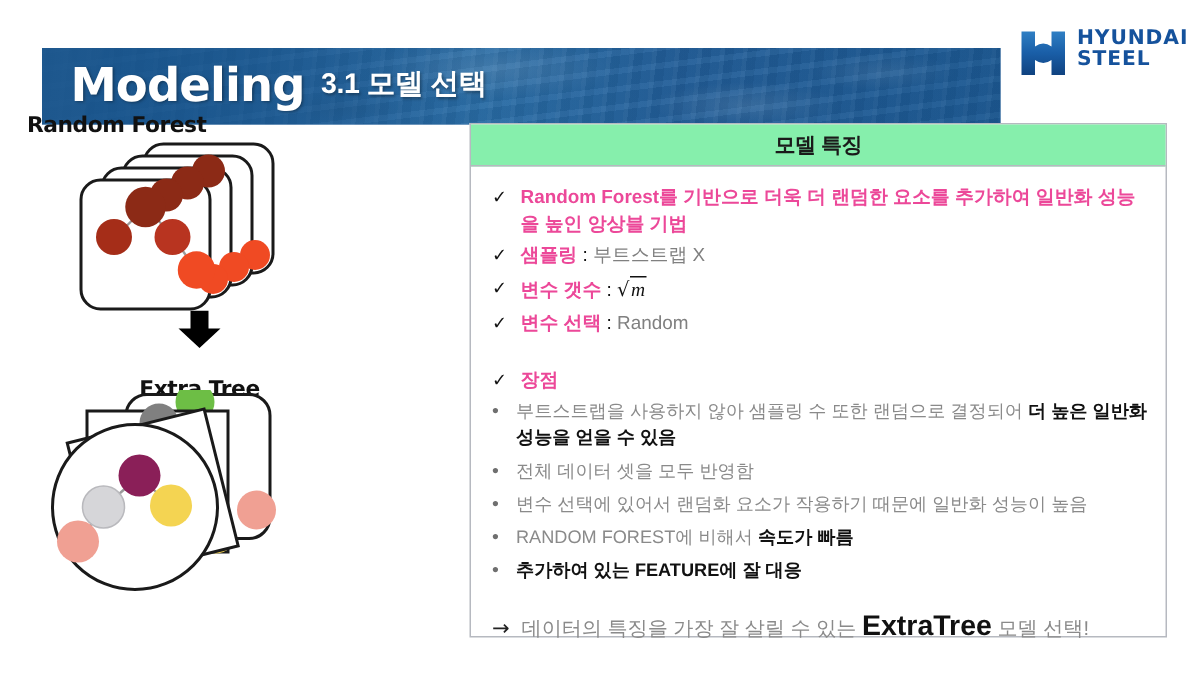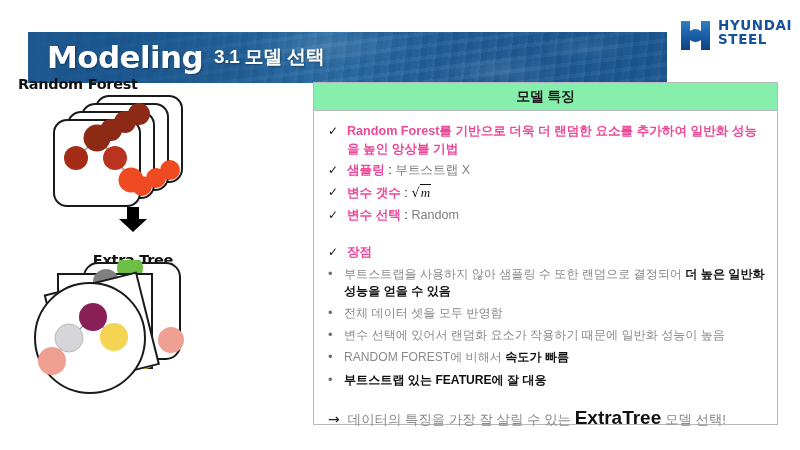--- a/index.html
+++ b/index.html
@@ -297,21 +297,21 @@
       <li class="dot-item">
         <span class="dot">•</span>
         <span class="dot-text"><span>변수 선택에 있어서 랜덤화 요소가 작용하기 때문에 일반화 성능이 높음</span><b></b></span>
       </li>
       <li class="dot-item">
         <span class="dot">•</span>
         <span class="dot-text"><span>RANDOM FOREST에 비해서 </span><b>속도가 빠름</b></span>
       </li>
       <li class="dot-item">
         <span class="dot">•</span>
-        <span class="dot-text"><span></span><b>부트스트랩 있는 FEATURE에 잘 대응</b></span>
+        <span class="dot-text"><span></span><b>추가하여 있는 FEATURE에 잘 대응</b></span>
       </li>
     </ul>
 
     <div id="conclusion">
       <span class="arrow">→</span>
       <span><span>데이터의 특징을 가장 잘 살릴 수 있는 </span><b>ExtraTree</b><span> 모델 선택!</span></span>
     </div>
   </div>
 </div>
 

